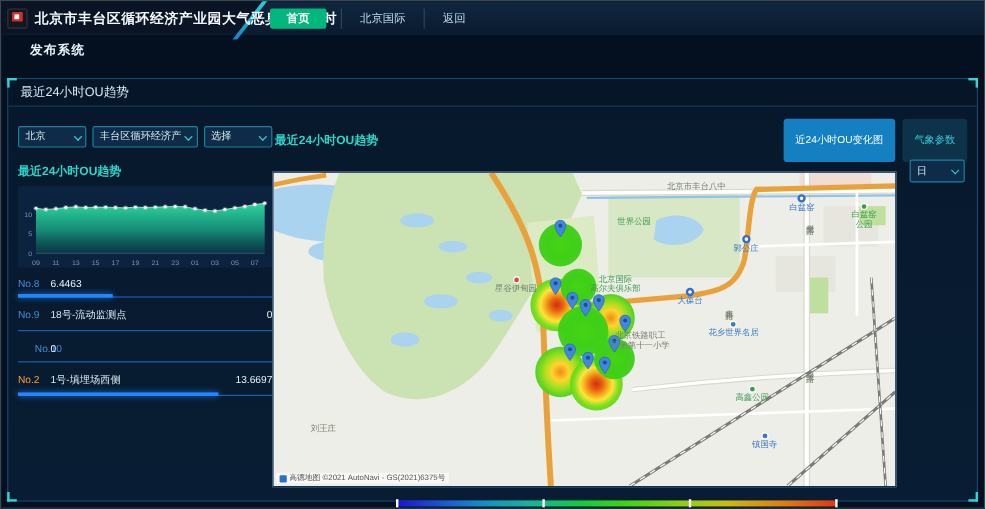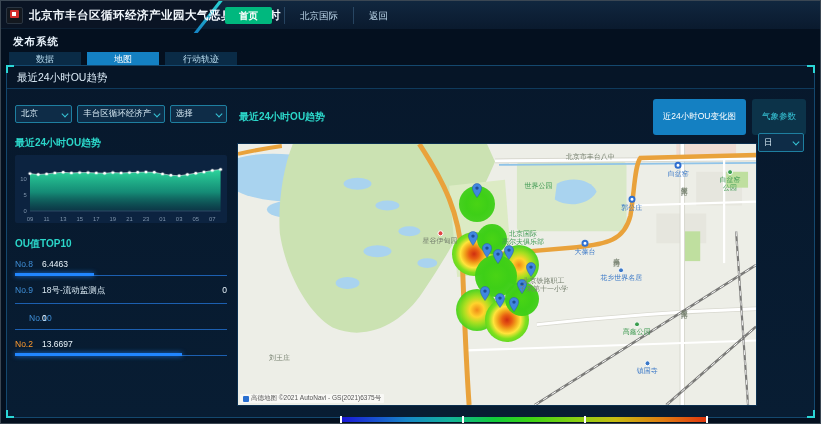--- a/index.html
+++ b/index.html
@@ -19,37 +19,37 @@
   .logo { width:17px; height:17px; background:#13181f; border:1px solid #2a3542; border-radius:2px; position:relative; }
   .logo::before { content:""; position:absolute; left:3px; top:2px; width:9px; height:8px; background:#d22c2c; border-radius:1px; }
   .logo::after { content:""; position:absolute; left:5px; top:4px; width:4px; height:4px; background:#fff; }
   .title { font-size:11.5px; font-weight:bold; color:#f2f8fd; letter-spacing:.5px; white-space:nowrap; }
   .nav { position:absolute; left:224px; top:0; height:28px; display:flex; align-items:center; }
   .nav-item { font-size:9.5px; color:#bfd9ec; padding:0 15px; height:17px; line-height:17px; cursor:pointer; white-space:nowrap; }
   .nav-item.sep { border-left:1px solid rgba(90,140,180,.35); }
   .nav-item.active { background:#00b87e; color:#fff; font-weight:bold; border-radius:2px; margin-right:12px; padding:0 14px; }
 
   
-  .pub-label { margin:6px 0 3px 12px; font-size:10.5px; font-weight:bold; color:#e8f2fa; letter-spacing:1px; }
+  .pub-label { margin:6px 0 3px 24px; font-size:10.5px; font-weight:bold; color:#e8f2fa; letter-spacing:1px; }
   .tabs { display:flex; gap:6px; margin:2px 0 0 8px; }
   .tab { width:72px; height:15px; line-height:15px; text-align:center; font-size:9px; color:#b8dbee;
          background:#0a2b46; cursor:pointer; }
   .tab.active { background:#1480c2; color:#fff; }
 
   
   .main-panel { position:absolute; left:5px; right:5px; top:64px; bottom:5px;
                 background:linear-gradient(180deg,#07182c,#081d33); border:1px solid #14486e; }
   .corner { position:absolute; width:8px; height:8px; border:2px solid #2bd6d6; z-index:5; }
   .corner.tl { left:-1px; top:-1px; border-right:none; border-bottom:none; }
   .corner.tr { right:-1px; top:-1px; border-left:none; border-bottom:none; }
   .corner.bl { left:-1px; bottom:-1px; border-right:none; border-top:none; }
   .corner.br { right:-1px; bottom:-1px; border-left:none; border-top:none; }
   .panel-header { height:23px; line-height:23px; padding-left:10px; font-size:10.5px; color:#dcebf7;
                   border-bottom:1px solid #0f3a5c; background:rgba(5,18,34,.5); }
-  .panel-body { position:relative; display:flex; padding:4px 8px 0 8px; gap:10px; height:calc(100% - 23px);justify-content:flex-end; }
+  .panel-body { position:relative; display:flex; padding:4px 8px 0 8px; height:calc(100% - 23px);justify-content:flex-end; }
 
   
   .left { width:212px; flex:none; }
   .selects { display:flex; gap:5px; margin-top:12px; }
   .select { flex:1; height:18px; background:#0e2c47; border:1px solid #1e7fa0; border-radius:2px;
             display:flex; align-items:center; justify-content:space-between; padding:0 5px; cursor:pointer; }
   .select .sv { font-size:8.5px; color:#d9ecf6; overflow:hidden; white-space:nowrap; }
   .chev { border:solid #37c6d8; border-width:0 1px 1px 0; padding:1.8px; transform:rotate(45deg) translateY(-1px);
           display:inline-block; flex:none; margin-left:3px; }
   .sec-title { font-size:10px; font-weight:bold; color:#2bd6c9; }
@@ -113,25 +113,20 @@
       <div class="title">北京市丰台区循环经济产业园大气恶臭状况实时</div>
     </div>
     <nav class="nav">
         <div class="nav-item active">首页</div>
         <div class="nav-item sep">北京国际</div>
         <div class="nav-item sep">返回</div>
       </nav>
   </header>
 
   <div class="pub-label">发布系统</div>
-  <div class="tabs">
-      <div class="tab">数据</div>
-      <div class="tab active">地图</div>
-      <div class="tab">行动轨迹</div>
-    </div>
 
   <div class="main-panel">
     <span class="corner tl"></span>
     <span class="corner tr"></span>
     <span class="corner bl"></span>
     <span class="corner br"></span>
 
     <div class="panel-header">最近24小时OU趋势</div>
 
     <div class="panel-body">
@@ -222,21 +217,20 @@
               <text x="75.9" y="66" text-anchor="middle">17</text>
               <text x="91.4" y="66" text-anchor="middle">19</text>
               <text x="106.9" y="66" text-anchor="middle">21</text>
               <text x="122.3" y="66" text-anchor="middle">23</text>
               <text x="137.8" y="66" text-anchor="middle">01</text>
               <text x="153.3" y="66" text-anchor="middle">03</text>
               <text x="168.8" y="66" text-anchor="middle">05</text>
               <text x="184.3" y="66" text-anchor="middle">07</text>
             </svg>
           </div>
-        <div class="sec-title top5t">OU值TOP10</div>
         <div class="t5list">
             <div class="t5row">
               <div class="t5line">
                 <span class="rank" style="color: rgb(63, 143, 216);">No.8</span>
                 <span class="val">6.4463</span>
               </div>
               <div class="track">
                 <div class="fill" style="width:37.1424785083777%"></div>
               </div>
             </div>
@@ -255,20 +249,21 @@
                 <span class="rank" style="color: rgb(63, 143, 216); padding-left: 14px;">No.10</span>
                 <span class="val">0</span>
               </div>
               <div class="track">
                 <div class="fill" style="width:0%"></div>
               </div>
             </div>
             <div class="t5row">
               <div class="t5line">
                 <span class="rank" style="color: rgb(255, 155, 47);">No.2</span>
+                <span class="nm">1号-填埋场西侧</span>
                 <span class="val">13.6697</span>
               </div>
               <div class="track">
                 <div class="fill" style="width:78.7624743598608%"></div>
               </div>
             </div>
           </div>
       </aside>
 
       <section class="right">

